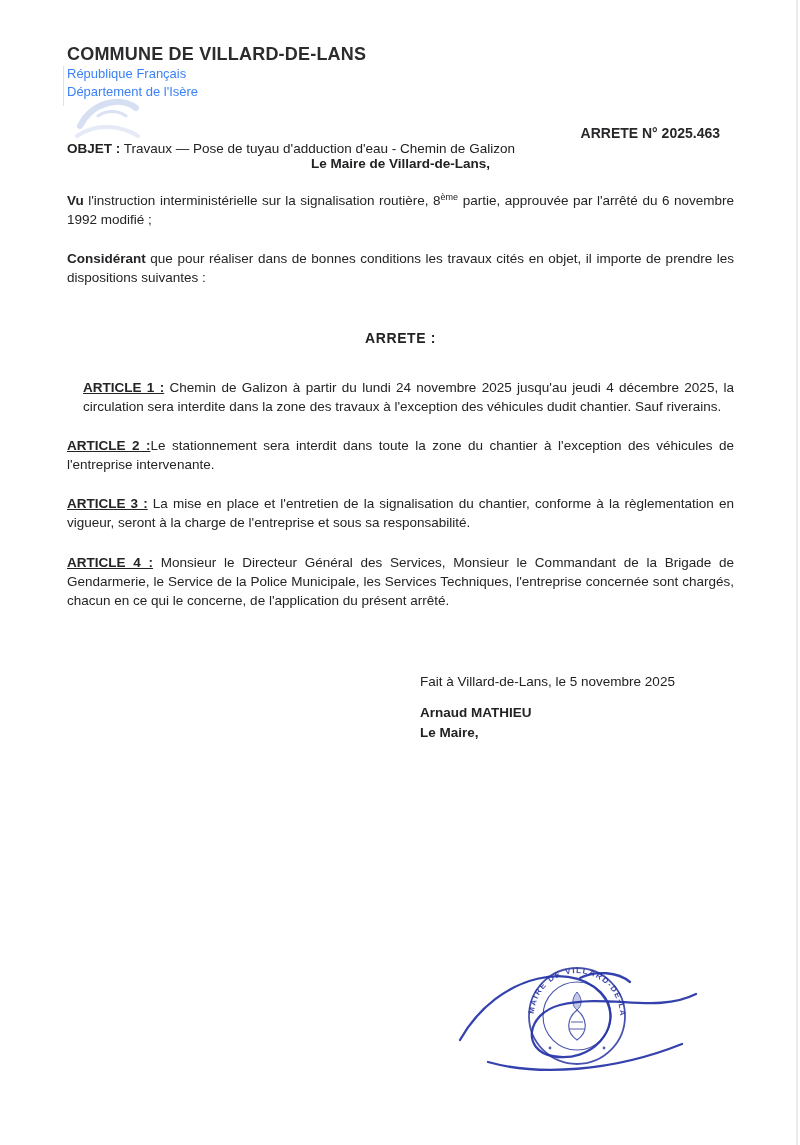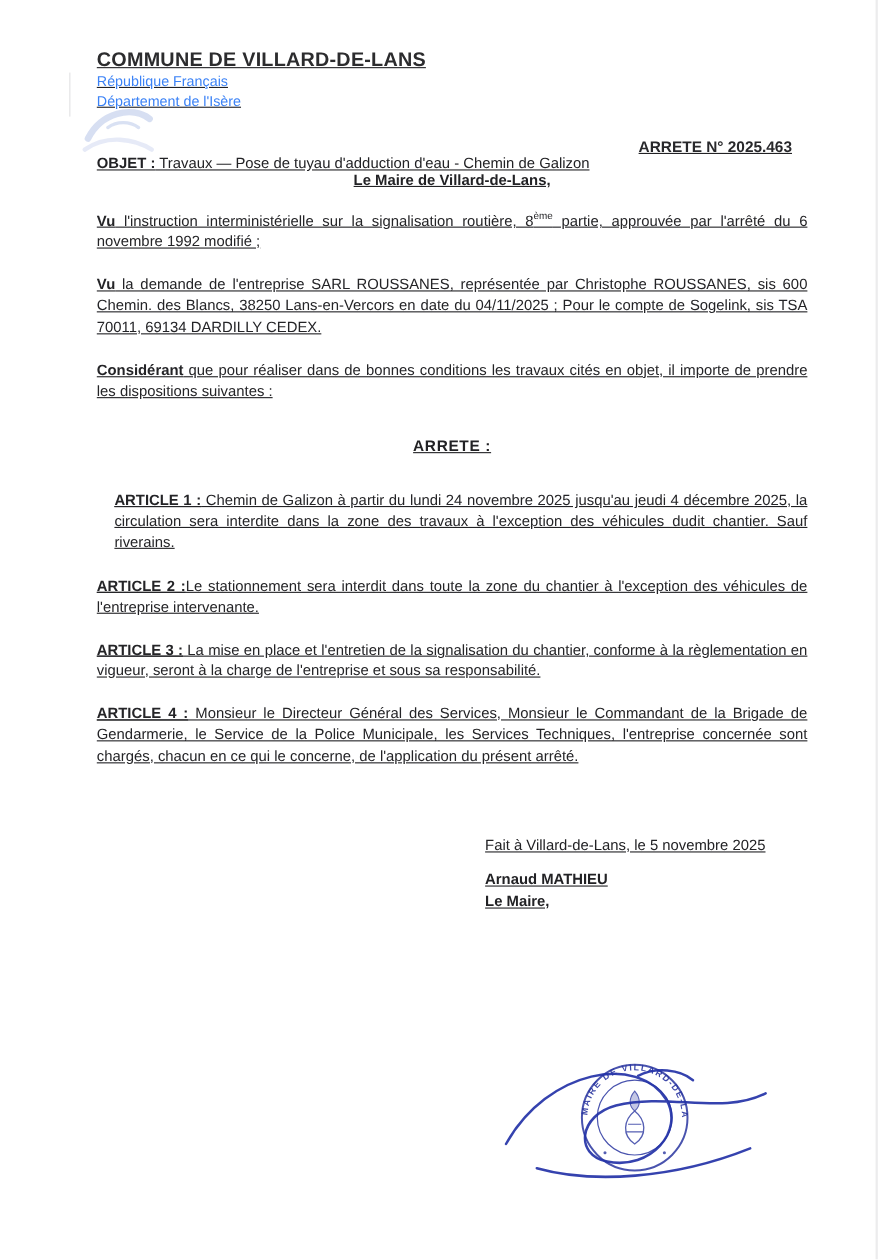--- a/index.html
+++ b/index.html
@@ -4,41 +4,41 @@
 <style>
   * { margin:0; padding:0; box-sizing:border-box; }
   html,body { width:800px; height:1145px; }
   body {
     background:#ffffff;
     font-family:"Liberation Sans", sans-serif;
     color:#222225;
     position:relative;
     overflow:hidden;
   }
-  .page { position:absolute; inset:0; padding:44px 66px 0 88px;text-decoration:underline; }
+  .page { position:absolute; inset:0; padding:44px 66px 0 67px; }
 
   .commune-title { font-size:18px; font-weight:bold; color:#2c2c2e; letter-spacing:.2px; }
   .header-sub { font-size:13px; line-height:18px; color:#3b82f6; margin-top:0; }
 
   .smudge { position:absolute; left:72px; top:86px; pointer-events:none; }
   .scan-line-left { position:absolute; left:63px; top:66px; width:1px; height:40px; background:#c9c9cc; opacity:.55; }
   .scan-edge { position:absolute; right:2px; top:0; width:2px; height:100%; background:#e4e4e6; opacity:.7; }
 
   .arrete-no { text-align:right; padding-right:14px; margin-top:24px; font-weight:bold; font-size:14px; color:#28282b; }
 
   .objet { font-size:13.5px; }
   .b { font-weight:bold; }
 
   .salutation { text-align:center; font-weight:bold; font-size:13.5px; }
 
   .recital, .article { margin-top:20px; font-size:13.5px; line-height:1.42; text-align:justify; color:#242427; }
   .recital:first-of-type { margin-top:30px; }
   sup { font-size:9px; vertical-align:super; line-height:0; }
 
-  .arrete-heading { text-align:center; font-weight:bold; margin-top:32px; font-size:14px; letter-spacing:.6px; }
+  .arrete-heading { text-align:center; font-weight:bold; margin-top:42px; font-size:14px; letter-spacing:.6px; }
 
   .article.first { margin-top:32px;margin-left:16px; }
   .art-lead { font-weight:bold; text-decoration:underline; }
 
   .closing { margin-top:64px; padding-left:353px; font-size:13.5px; }
   .signatory { margin-top:14px; font-weight:bold; line-height:20px; font-size:13.5px; }
 
   .stamp-wrap { position:absolute; left:430px; top:942px; width:300px; height:180px; pointer-events:none; }
 </style>
 </head>
@@ -63,21 +63,20 @@
 
   <div class="arrete-no">ARRETE  N° 2025.463</div>
 
   <p class="objet"><span class="b">OBJET :</span><span> Travaux — Pose de tuyau d'adduction d'eau - Chemin de Galizon</span></p>
 
   <p class="salutation">Le Maire de Villard-de-Lans,</p>
 
 
   <p class="recital"><span class="b">Vu</span><span> l'instruction interministérielle sur la signalisation routière, 8</span><sup>ème</sup><span> partie, approuvée par l'arrêté du 6 novembre 1992 modifié ;</span></p>
 
-  <p class="recital"><span class="b">Vu</span><span> la demande de l'entreprise SARL ROUSSANES, représentée par Christophe ROUSSANES, sis 600 Chemin. des Blancs, 38250 Lans-en-Vercors en date du 04/11/2025 ; Pour le compte de Sogelink, sis TSA 70011, 69134 DARDILLY CEDEX.</span></p>
 
   <p class="recital"><span class="b">Considérant</span><span> que pour réaliser dans de bonnes conditions les travaux cités en objet, il importe de prendre les dispositions suivantes :</span></p>
 
   <p class="arrete-heading">ARRETE :</p>
 
   <p class="article first"><span class="art-lead">ARTICLE  1 :</span><span> Chemin de Galizon à partir du lundi 24 novembre  2025 jusqu'au jeudi 4 décembre 2025, la circulation sera interdite dans la zone des travaux à l'exception des véhicules dudit chantier. Sauf riverains.</span></p>
 
   <p class="article"><span class="art-lead">ARTICLE  2 :</span><span>Le stationnement sera interdit dans toute la zone du chantier à l'exception des véhicules de l'entreprise intervenante.</span></p>
 
   <p class="article"><span class="art-lead">ARTICLE  3 :</span><span> La mise en place et l'entretien de la signalisation du chantier, conforme à la règlementation en vigueur, seront à la charge de l'entreprise et sous sa responsabilité.</span></p>

